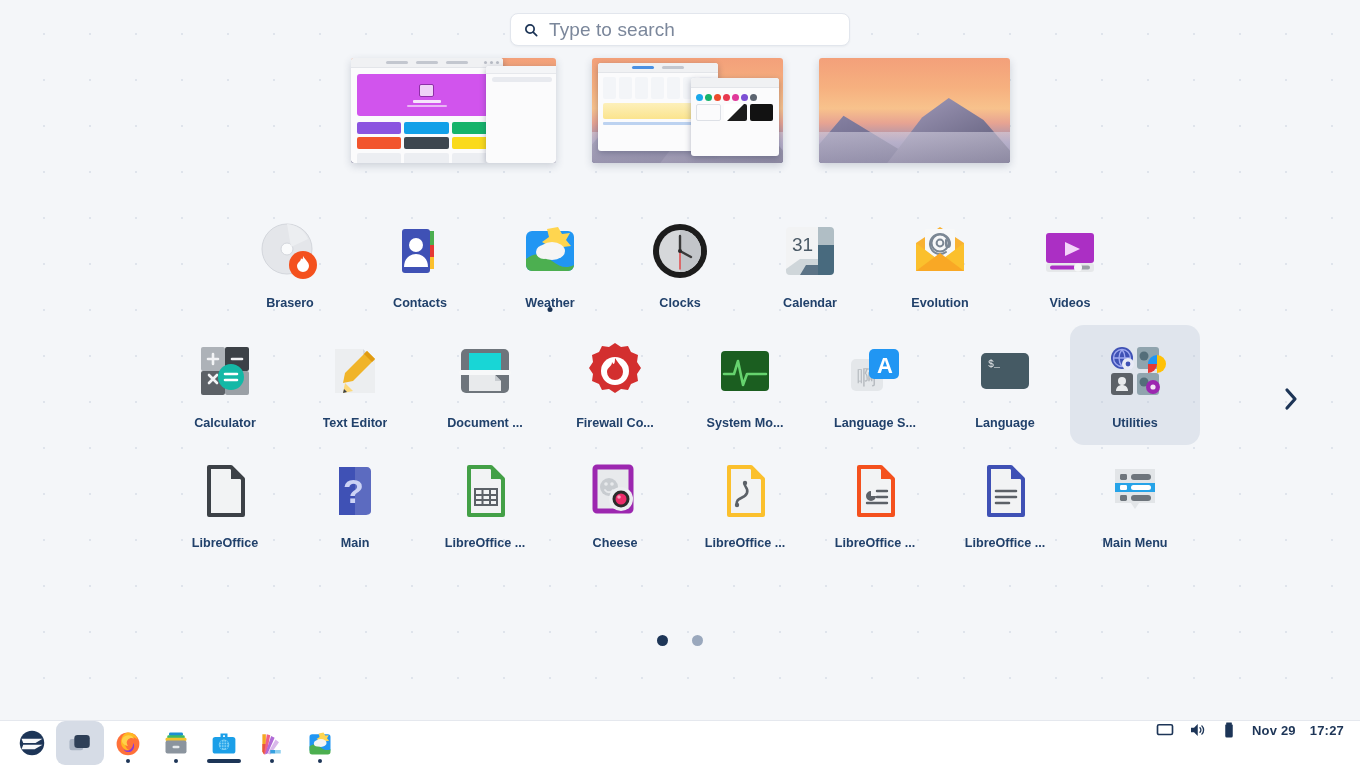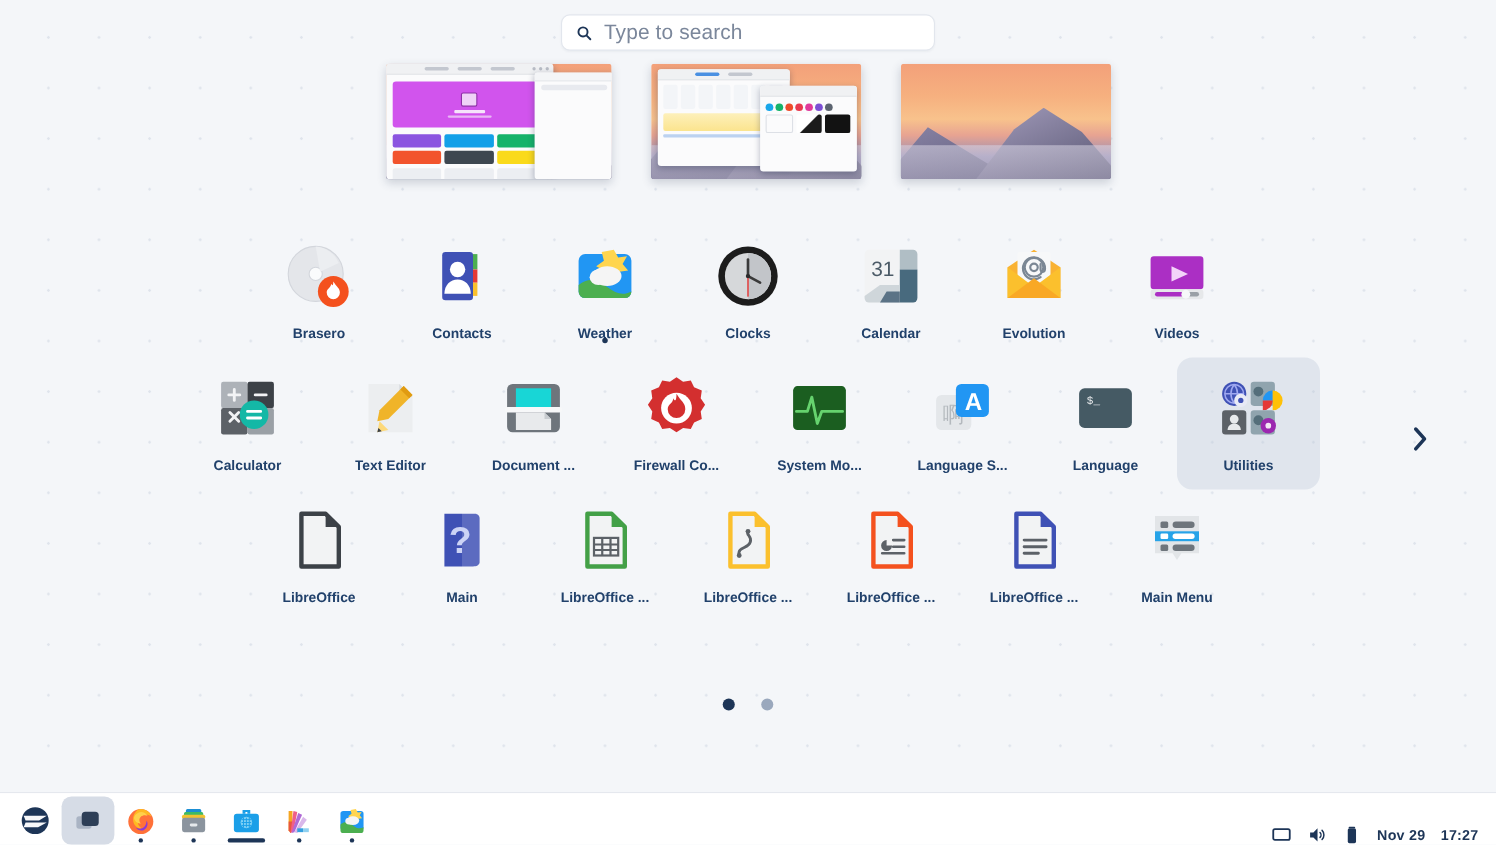--- a/index.html
+++ b/index.html
@@ -187,21 +187,21 @@
     background: #9aa8bd; display: block;
   }
   .pagedots i.active { background: #1d3557; }
 
   
   .taskbar {
     position: absolute; left: 0; bottom: 0;
     width: 1360px; height: 48px;
     background: #ffffff;
     border-top: 1px solid #e5e8ee;
-    display: flex; align-items: flex-end;
+    display: flex; align-items: flex-start;
   }
   .tb-left { display: flex; align-items: center; padding-left: 8px; gap: 0; }
   .tb-item {
     width: 48px; height: 44px;
     display: flex; align-items: center; justify-content: center;
     position: relative; border-radius: 9px;
   }
   .tb-item.focused { background: #d6dce6; }
   .tb-ind {
     position: absolute; bottom: 2px; left: 50%; transform: translateX(-50%);
@@ -575,20 +575,36 @@
           <svg viewBox="0 0 64 64" width="64" height="64">
             <path d="M16 8h22l12 12v36H16z" fill="#f2f3f4" stroke="#43a047" stroke-width="4" stroke-linejoin="round"></path>
             <path d="M38 8l12 12H38z" fill="#43a047"></path>
             <rect x="22" y="30" width="22" height="16" fill="none" stroke="#5c6167" stroke-width="2"></rect>
             <path d="M22 36h22M22 41h22M29.5 30v16M37 30v16" stroke="#5c6167" stroke-width="2"></path>
           </svg>
         </div>
         <div class="label">LibreOffice ...</div>
       </div>
 
+      <div class="app">
+        <div class="icon">
+          <svg viewBox="0 0 64 64" width="64" height="64">
+            <rect x="12" y="8" width="36" height="44" rx="2" fill="#e8eaec" stroke="#9c27b0" stroke-width="5"></rect>
+            <circle cx="26" cy="28" r="9" fill="#c8ccd0"></circle>
+            <circle cx="23" cy="25" r="1.8" fill="#e8eaec"></circle>
+            <circle cx="29" cy="25" r="1.8" fill="#e8eaec"></circle>
+            <path d="M22 31c2 3 6 3 8 0" fill="none" stroke="#e8eaec" stroke-width="1.8" stroke-linecap="round"></path>
+            <circle cx="38" cy="40" r="12" fill="#eceef0"></circle>
+            <circle cx="38" cy="40" r="8.5" fill="#2b2b2b"></circle>
+            <circle cx="38" cy="40" r="5.5" fill="#ec2b6a"></circle>
+            <circle cx="36" cy="38" r="1.8" fill="#f8a0bd"></circle>
+          </svg>
+        </div>
+        <div class="label">Cheese</div>
+      </div>
 
       <div class="app">
         <div class="icon">
           <svg viewBox="0 0 64 64" width="64" height="64">
             <path d="M16 8h22l12 12v36H16z" fill="#f2f3f4" stroke="#fbc02d" stroke-width="4" stroke-linejoin="round"></path>
             <path d="M38 8l12 12H38z" fill="#fbc02d"></path>
             <path d="M24 46c-2-8 8-6 10-12s-4-6-2-10" fill="none" stroke="#5c6167" stroke-width="2.6" stroke-linecap="round"></path>
             <circle cx="24" cy="46" r="2.2" fill="#5c6167"></circle>
             <circle cx="32" cy="24" r="2.2" fill="#5c6167"></circle>
           </svg>

